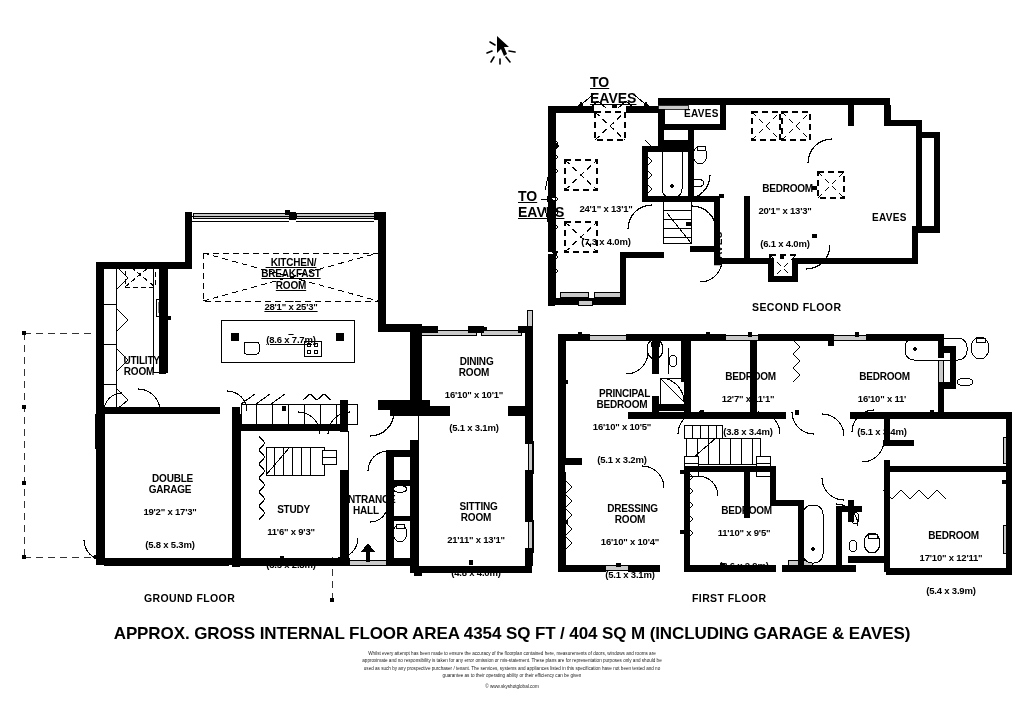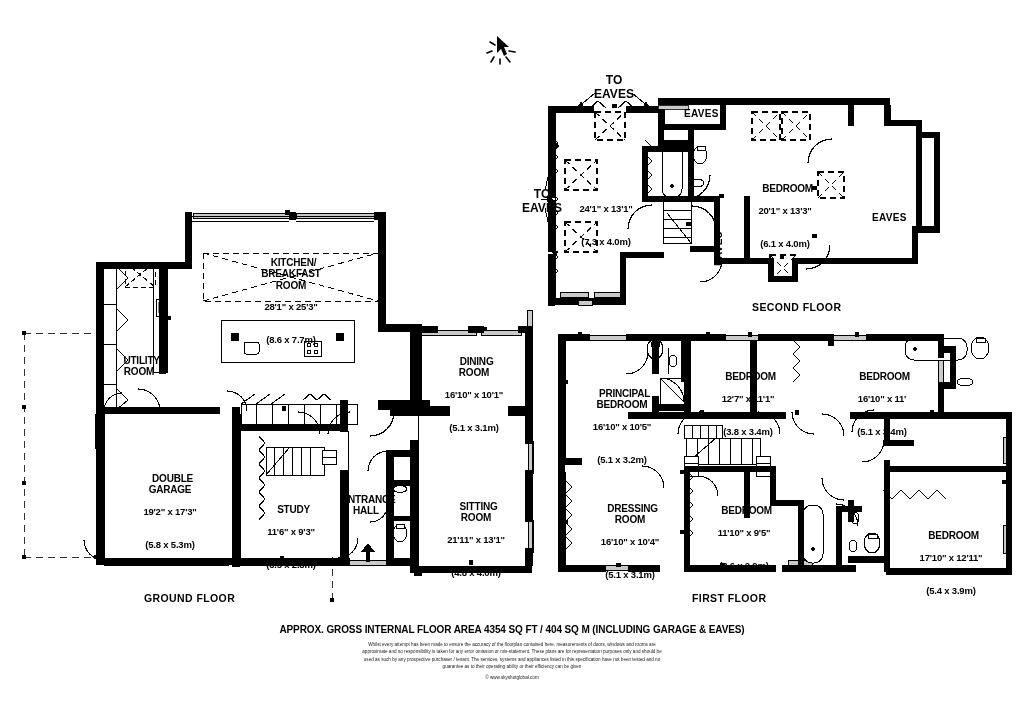--- a/index.html
+++ b/index.html
@@ -8,24 +8,24 @@
        font-family:"Liberation Sans", sans-serif;color:#000;}
   #plan{position:absolute;left:0;top:0;width:1024px;height:723px;}
   .lbl{position:absolute;text-align:center;font-weight:bold;line-height:1.12;
        white-space:pre;letter-spacing:-0.2px;}
   .rm{font-size:10px;}
   .rm .dim{font-size:9.5px;}
   .floor-name{position:absolute;font-weight:bold;font-size:10.5px;letter-spacing:0.4px;}
   .eaves{position:absolute;font-weight:bold;font-size:10px;letter-spacing:0.3px;}
   .eaves-v{position:absolute;font-weight:bold;font-size:10px;letter-spacing:0.3px;
            writing-mode:vertical-rl;transform:rotate(180deg);}
-  .toeaves{position:absolute;font-weight:bold;font-size:12px;text-align:center;
-           line-height:1.15;white-space:pre;}
+  .toeaves{position:absolute;font-weight:bold;font-size:14px;
+           line-height:1.15;white-space:pre;text-decoration:underline;}
   #footer{position:absolute;left:0;top:624px;width:1024px;text-align:center;}
-  #area-title{font-weight:bold;font-size:10px;letter-spacing:-0.1px;}
+  #area-title{font-weight:bold;font-size:17px;letter-spacing:-0.1px;}
   #disclaimer{font-size:4.6px;line-height:1.58;color:#222;margin-top:6px;
               width:300px;margin-left:auto;margin-right:auto;text-align:center;}
   #copyright{font-size:4.6px;margin-top:5px;color:#222;}
   #cursor{position:absolute;left:486px;top:32px;width:34px;height:34px;}
 </style>
 </head>
 <body>
 
 <svg id="plan" viewBox="0 0 1024 723" shape-rendering="crispEdges">
   <rect x="0" y="0" width="1024" height="723" fill="#ffffff"></rect>
@@ -466,21 +466,21 @@
 
     <g>
       <rect x="560" y="292" width="28" height="5" fill="#c9c9c9" stroke="#000" stroke-width="1"></rect>
       <rect x="594" y="292" width="26" height="5" fill="#c9c9c9" stroke="#000" stroke-width="1"></rect>
       <rect x="578" y="300" width="14" height="5" fill="#c9c9c9" stroke="#000" stroke-width="1"></rect>
       <rect x="658" y="105" width="30" height="4" fill="#c9c9c9" stroke="#000" stroke-width="0.8"></rect>
     </g>
   </g>
 </svg>
 
-<div class="lbl rm" style="left:205px;top:246px;width:172px;">
+<div class="lbl rm" style="left:205px;top:246px;width:172px;text-decoration:underline;">
   <span>KITCHEN/
 BREAKFAST
 ROOM</span>
   <div class="dim">28'1" x 25'3"</div>
   <div class="dim">(8.6 x 7.7m)</div>
 </div>
 
 <div class="lbl rm" style="left:100px;top:344px;width:78px;">
   <span>UTILITY
 ROOM</span>

